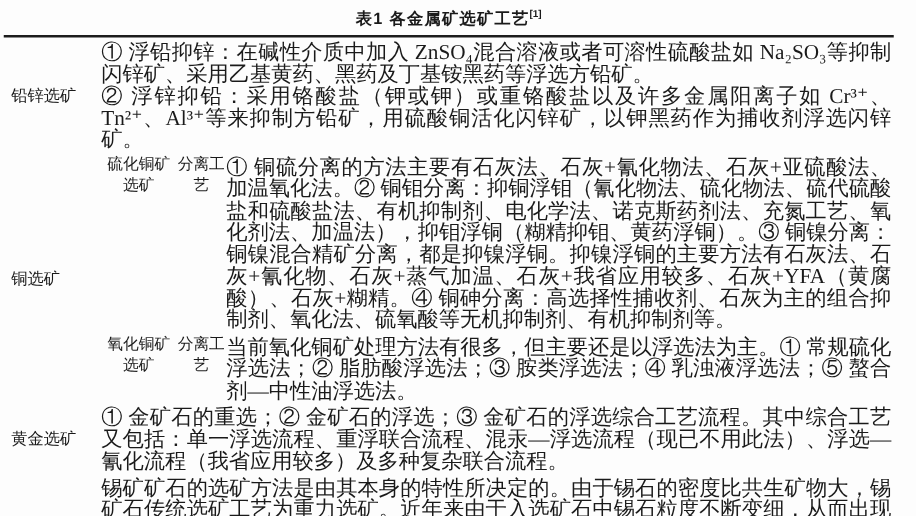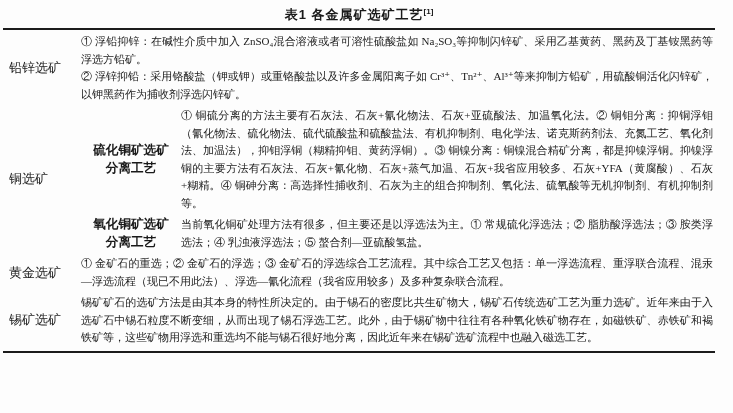--- a/index.html
+++ b/index.html
@@ -31,29 +31,29 @@
   .thead .proc-head{flex:1;text-align:center;}
   .tbody{padding:1px 0 2px 0;}
   .row{display:flex;}
   .cat-cell{
     width:78px;flex:none;padding-left:6px;box-sizing:border-box;
     display:flex;align-items:center;
     font-size:13px;
   }
   .content-cell{flex:1;padding:2px 0 2px 0;}
   .content-cell p{
-    margin:0;font-size:11px;line-height:17.5px;
+    margin:0;font-size:17px;line-height:17.5px;
     text-align:justify;padding-right:2px;
   }
   .subrows{flex:1;display:flex;flex-direction:column;}
   .subrow{display:flex;}
   .sub-label{
     width:100px;flex:none;
-    display:flex;flex-direction:column;justify-content:center;
-    text-align:center;font-size:12.6px;line-height:17.5px;font-weight:bold;
+    display:flex;justify-content:center;
+    text-align:center;font-size:12.6px;line-height:17.5px;
   }
 </style>
 </head>
 <body>
 
 <div class="page">
 
   <div class="doc-title">
     <span>表1  各金属矿选矿工艺</span><sup>[1]</sup>
   </div>
@@ -82,21 +82,21 @@
             <div class="content-cell">
               <p>① 铜硫分离的方法主要有石灰法、石灰+氰化物法、石灰+亚硫酸法、加温氧化法。② 铜钼分离：抑铜浮钼（氰化物法、硫化物法、硫代硫酸盐和硫酸盐法、有机抑制剂、电化学法、诺克斯药剂法、充氮工艺、氧化剂法、加温法），抑钼浮铜（糊精抑钼、黄药浮铜）。③ 铜镍分离：铜镍混合精矿分离，都是抑镍浮铜。抑镍浮铜的主要方法有石灰法、石灰+氰化物、石灰+蒸气加温、石灰+我省应用较多、石灰+YFA（黄腐酸）、石灰+糊精。④ 铜砷分离：高选择性捕收剂、石灰为主的组合抑制剂、氧化法、硫氧酸等无机抑制剂、有机抑制剂等。</p>
             </div>
           </div>
           <div class="subrow">
             <div class="sub-label">
               <div>氧化铜矿选矿</div>
               <div>分离工艺</div>
             </div>
             <div class="content-cell">
-              <p>当前氧化铜矿处理方法有很多，但主要还是以浮选法为主。① 常规硫化浮选法；② 脂肪酸浮选法；③ 胺类浮选法；④ 乳浊液浮选法；⑤ 螯合剂—亚硫酸氢盐。</p>
+              <p>当前氧化铜矿处理方法有很多，但主要还是以浮选法为主。① 常规硫化浮选法；② 脂肪酸浮选法；③ 胺类浮选法；④ 乳浊液浮选法；⑤ 螯合剂—中性油浮选法。</p>
             </div>
           </div>
         </div>
       </div>
 
       <div class="row">
         <div class="cat-cell">黄金选矿</div>
         <div class="content-cell">
           <p>① 金矿石的重选；② 金矿石的浮选；③ 金矿石的浮选综合工艺流程。其中综合工艺又包括：单一浮选流程、重浮联合流程、混汞—浮选流程（现已不用此法）、浮选—氰化流程（我省应用较多）及多种复杂联合流程。</p>
         </div>

